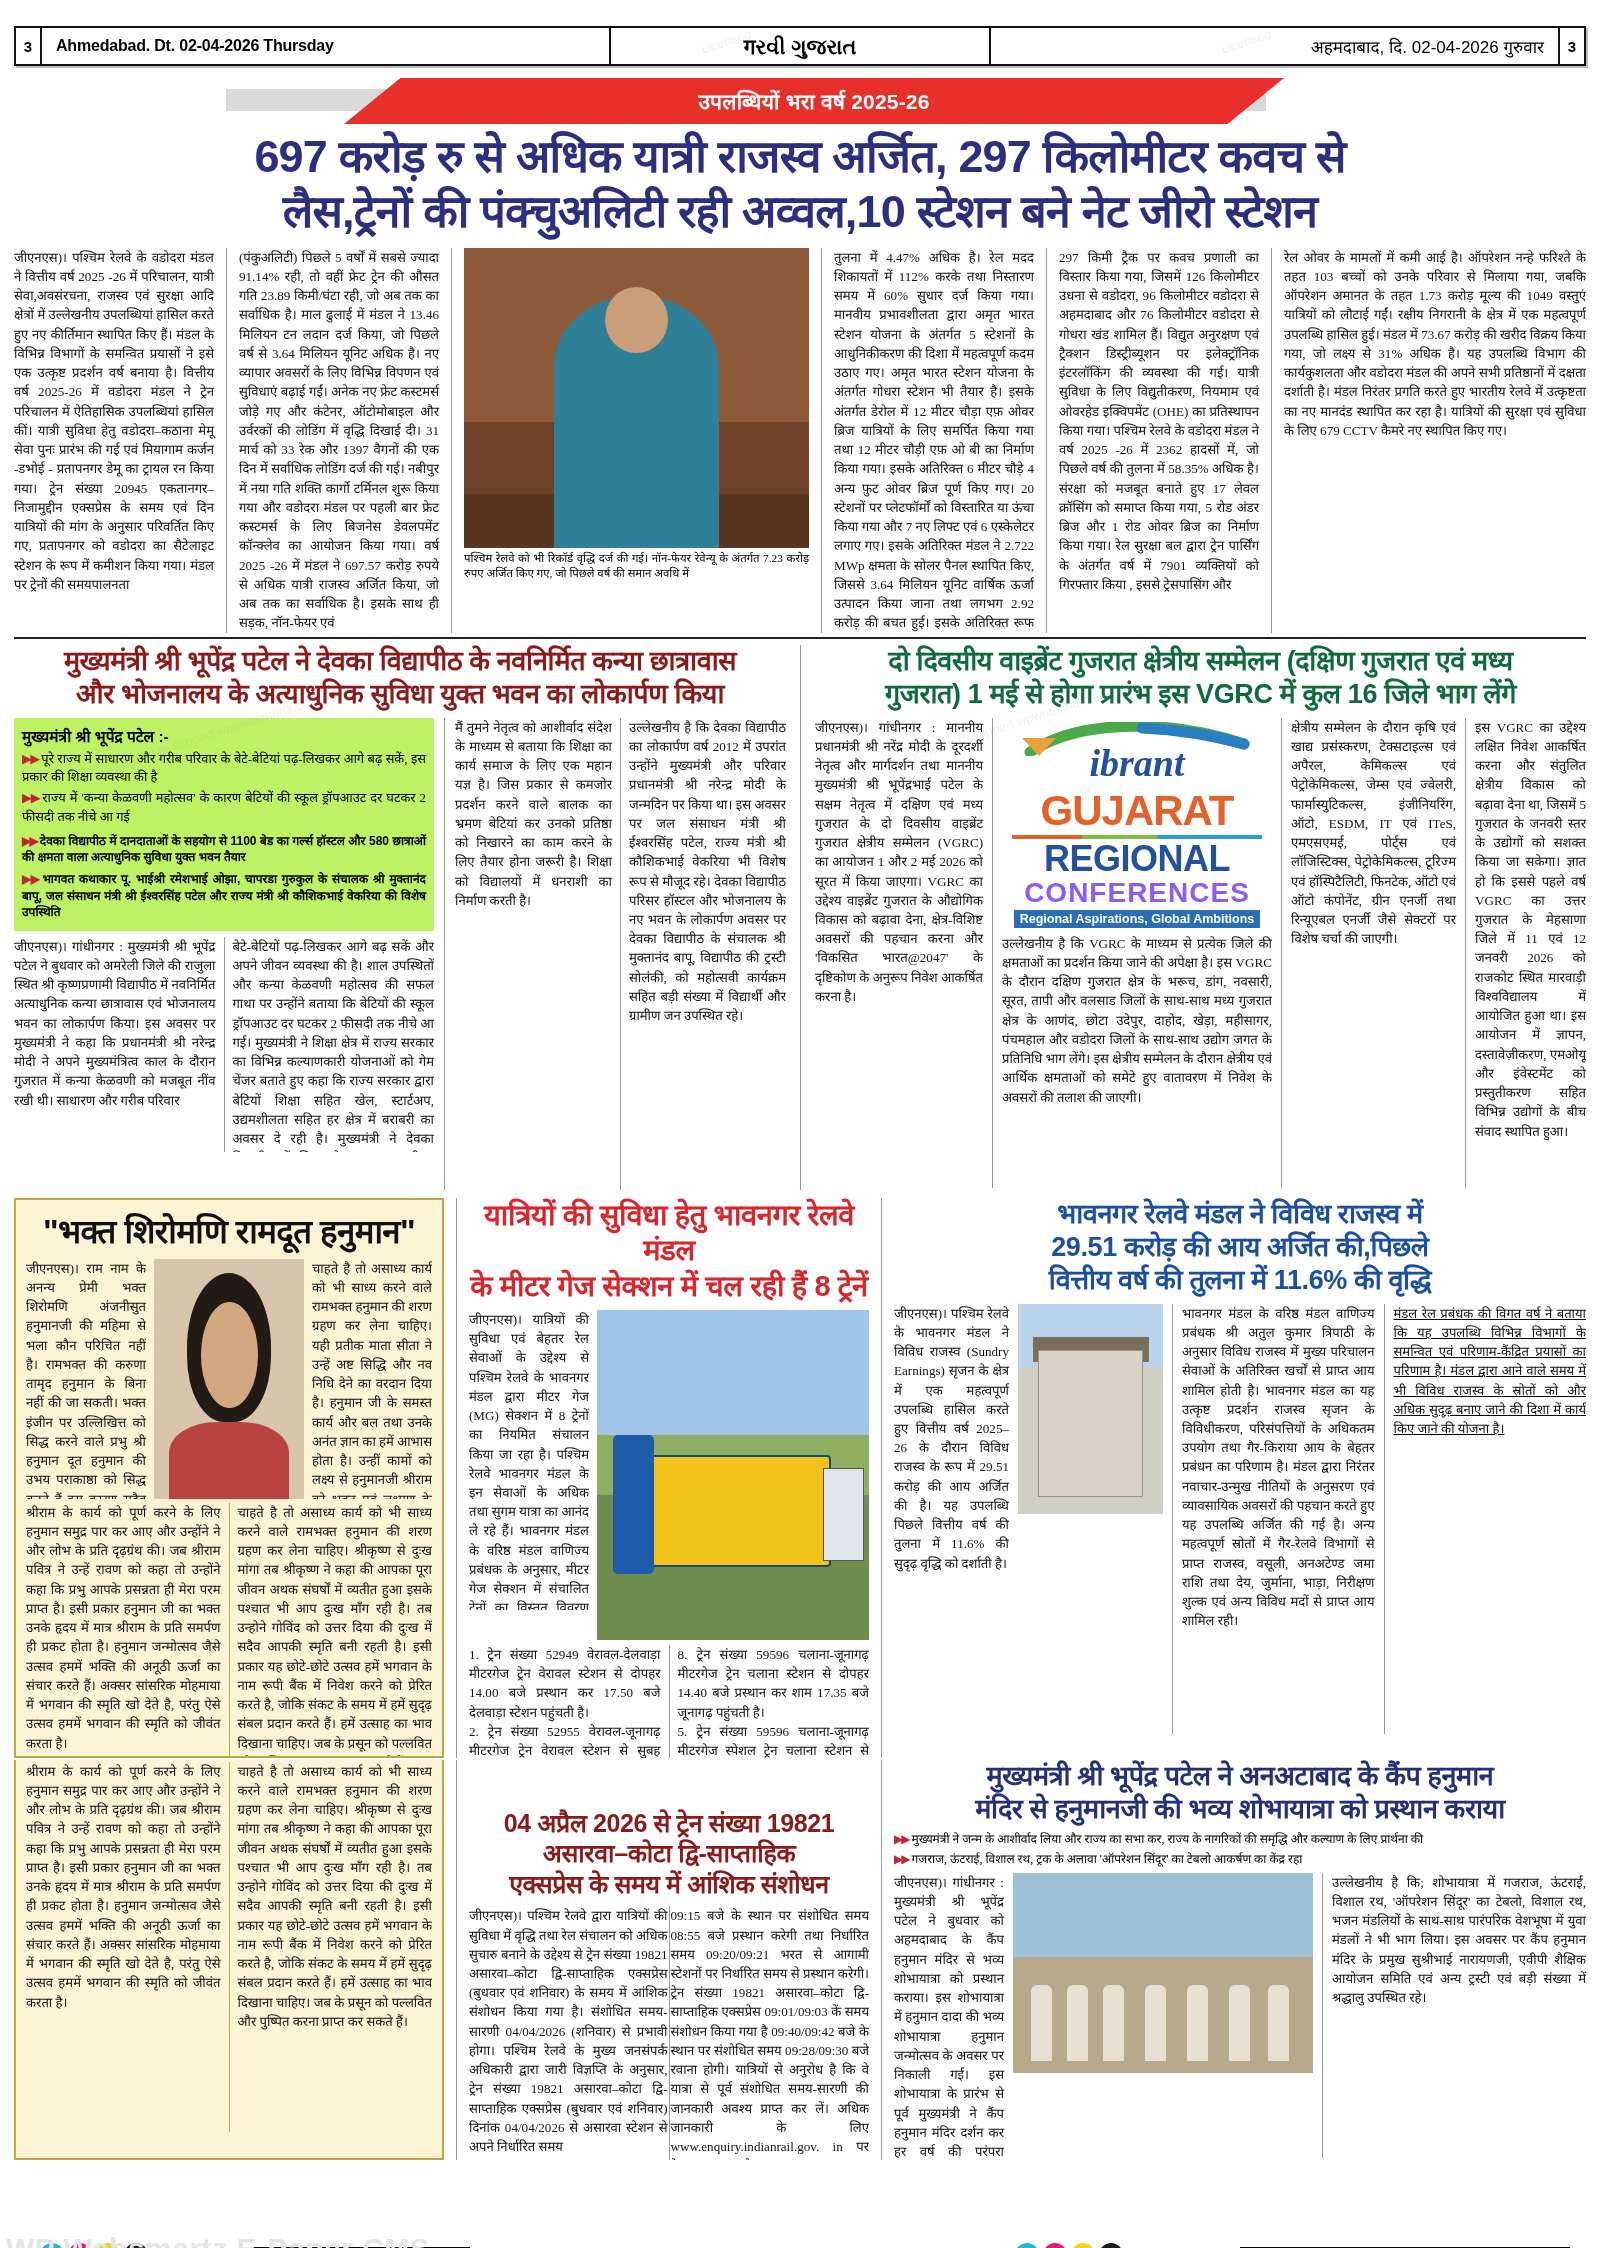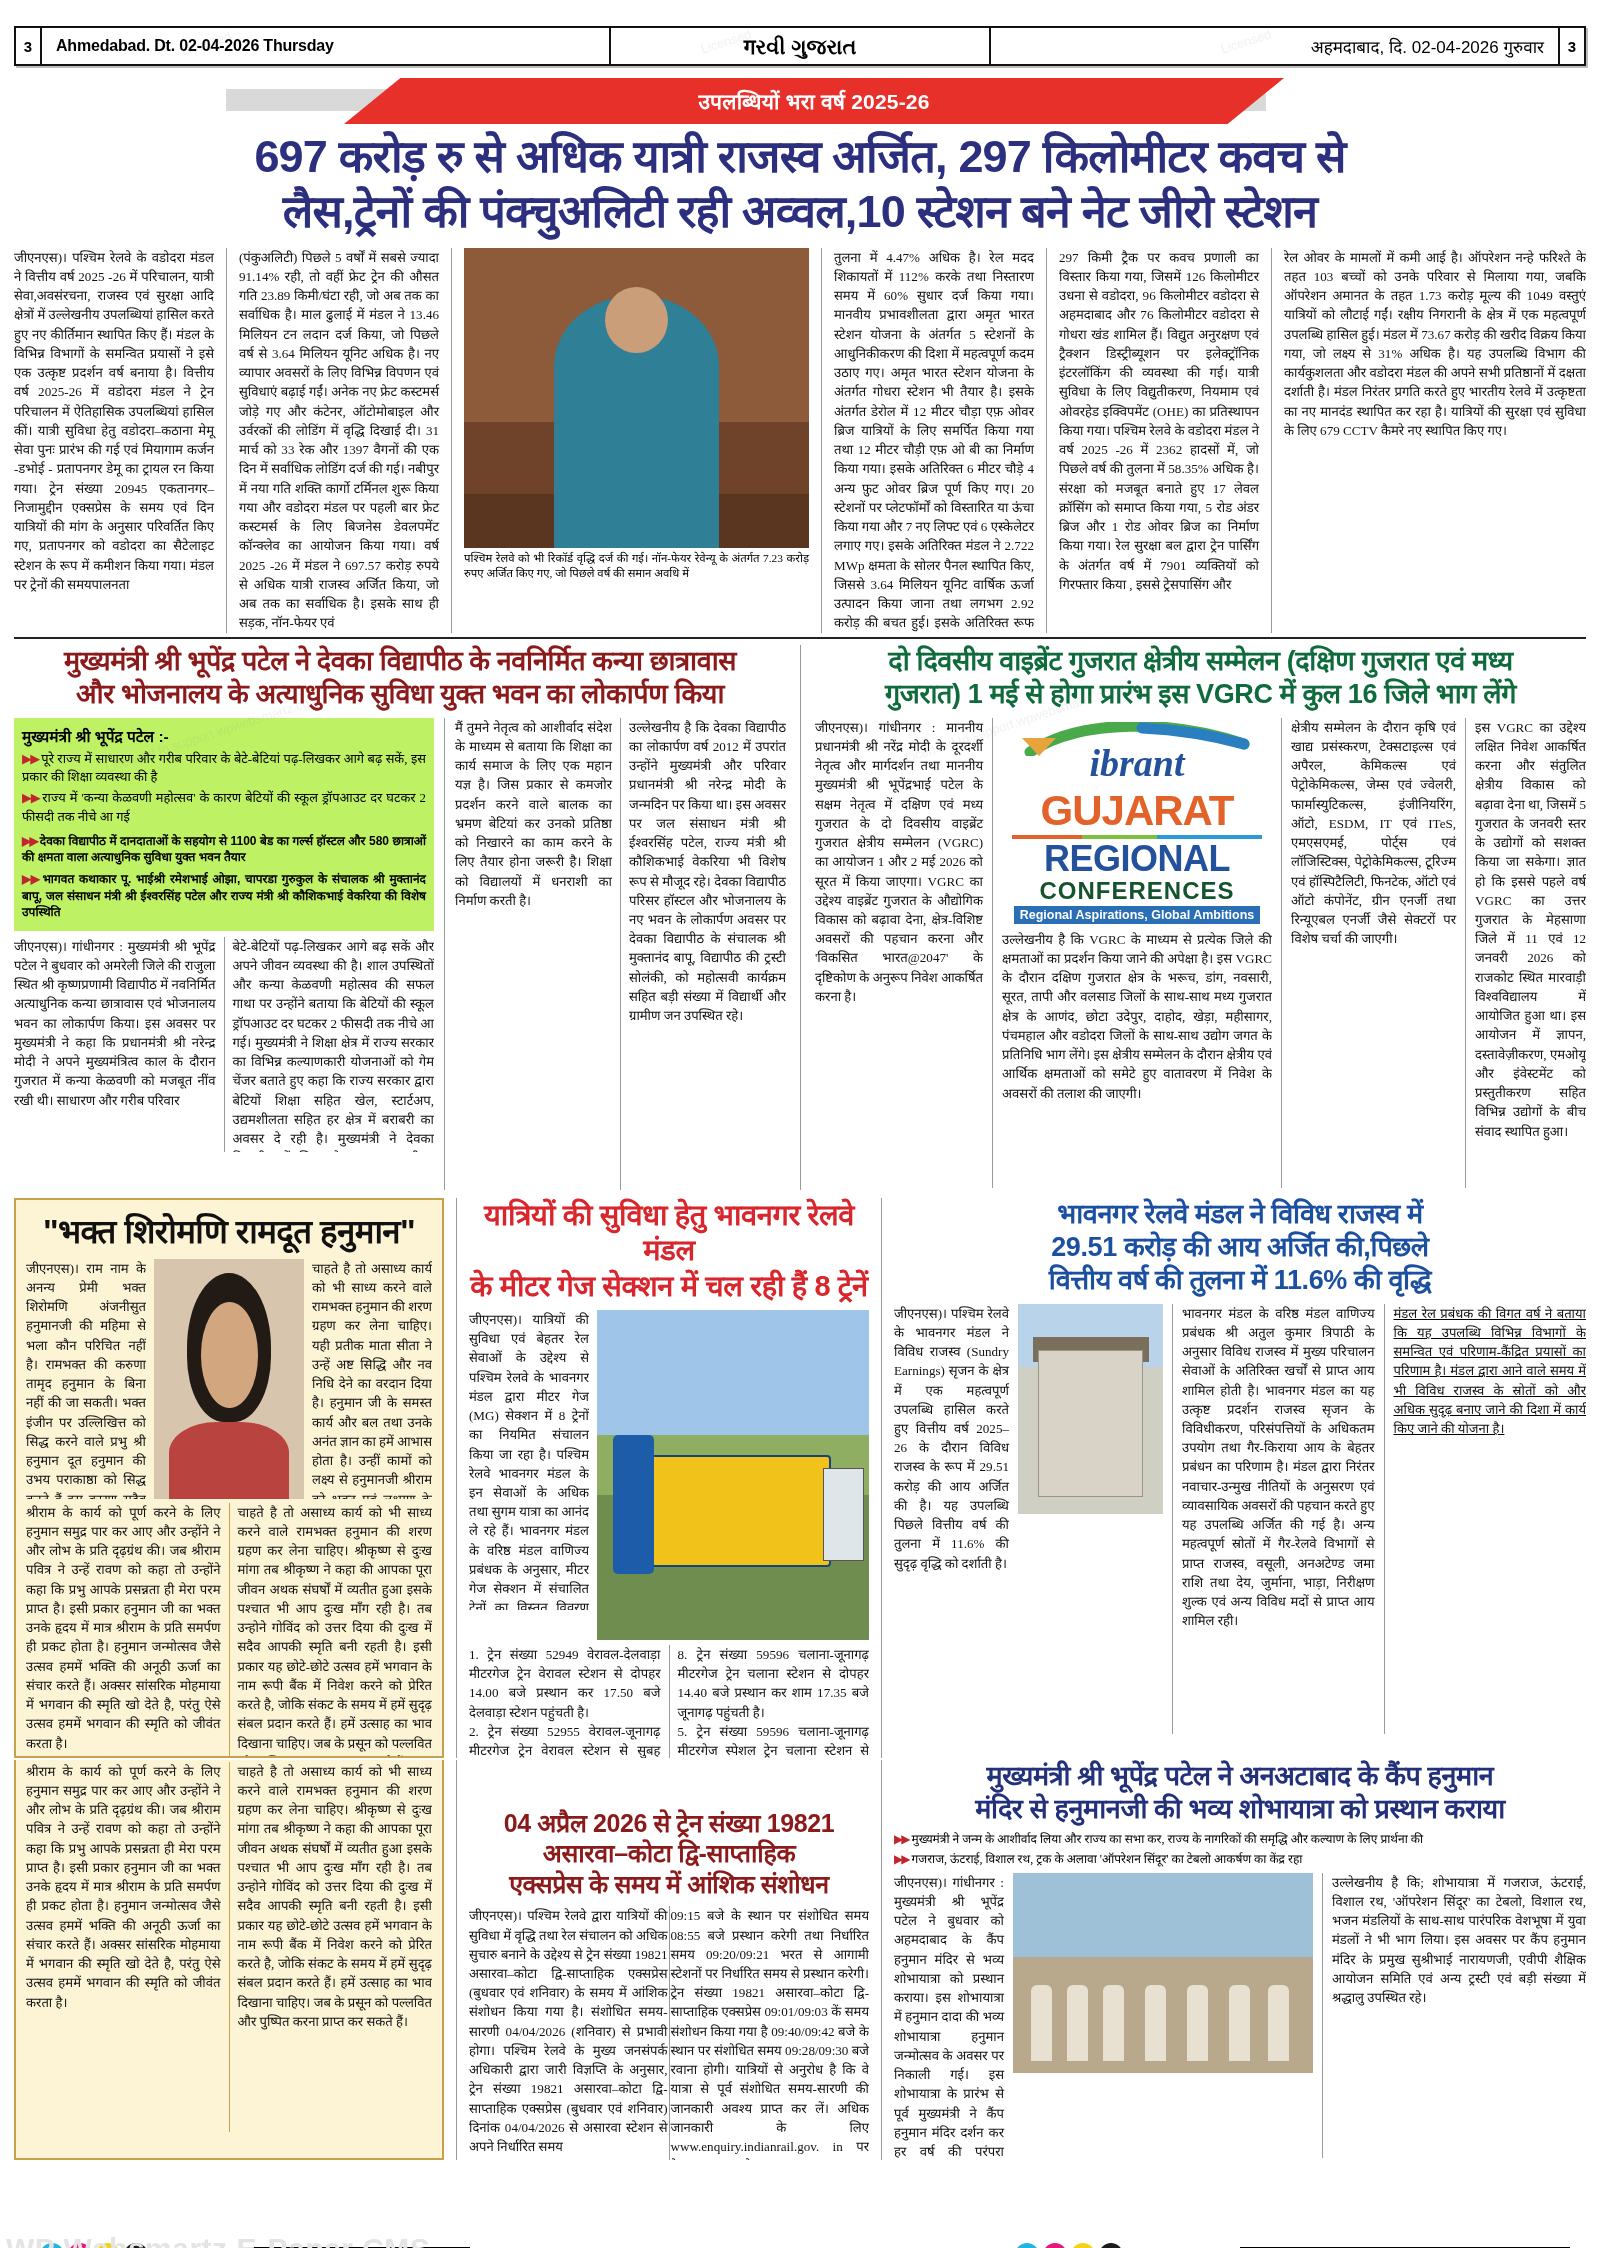--- a/index.html
+++ b/index.html
@@ -119,22 +119,22 @@
   
   .vg-logo { width:250px; margin:4px auto 6px; text-align:center; }
   .vg-swoosh { height:34px; position:relative; }
   .vg-word { font-family:"Liberation Serif", serif; font-style:italic; font-weight:700;
              font-size:38px; color:#24519b; line-height:1; position:relative; top:-12px; }
   .vg-guj { font-family:"Liberation Sans", sans-serif; font-weight:700; font-size:42px;
             color:#e2622a; letter-spacing:-1px; line-height:1; margin-top:-4px; }
   .vg-bar { height:4px; background:linear-gradient(90deg,#e2622a 0 28%,#7fbf3f 28% 58%,#2a9bd8 58% 100%); margin:3px 0 2px; }
   .vg-reg { font-family:"Liberation Sans", sans-serif; font-weight:700; font-size:36px;
             color:#24519b; letter-spacing:-0.5px; line-height:1; }
-  .vg-conf { font-family:"Liberation Sans", sans-serif; font-weight:700; font-size:24px;
-             color:#14532d; letter-spacing:1px; line-height:1; margin-top:2px; }
+  .vg-conf { font-family:"Liberation Sans", sans-serif; font-weight:700; font-size:28px;
+             color:#8b5cf6; letter-spacing:1px; line-height:1; margin-top:2px; }
   .vg-tag { background:#2a6fb5; color:#fff; font-family:"Liberation Sans", sans-serif;
             font-weight:700; font-size:12.5px; padding:2px 6px; display:inline-block; margin-top:3px; }
 
   
   .train-photo { height:330px; background:linear-gradient(#9fc6e8 0 38%, #8fae62 38% 56%, #6f8d4e 56% 100%); position:relative; overflow:hidden; }
   .loco { position:absolute; left:8%; bottom:22%; width:78%; height:34%; background:#f0c21a; border:2px solid #16447c; border-radius:4px; }
   .loco-front { position:absolute; left:6%; bottom:20%; width:15%; height:42%; background:#1d5ca8; border-radius:5px; }
   .coach { position:absolute; bottom:24%; width:15%; height:28%; background:#dfe6ea; border:1px solid #555; }
 
   

